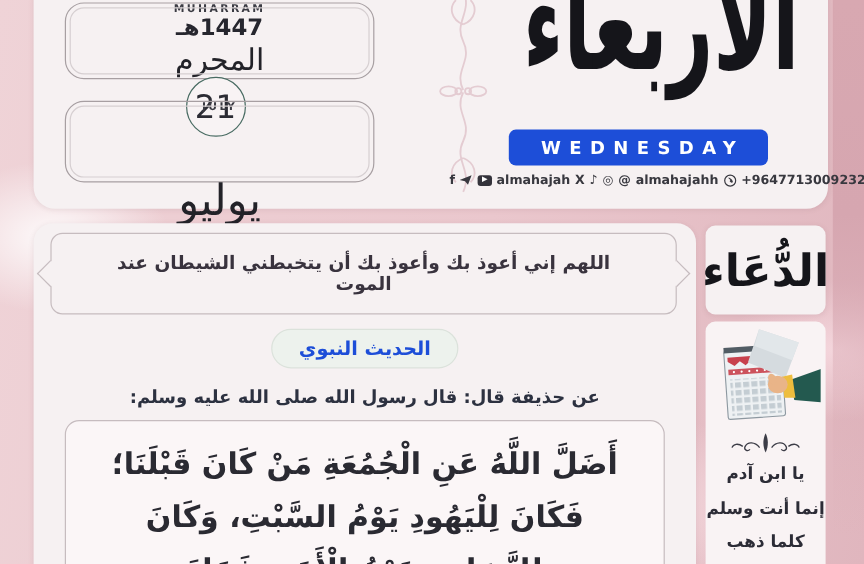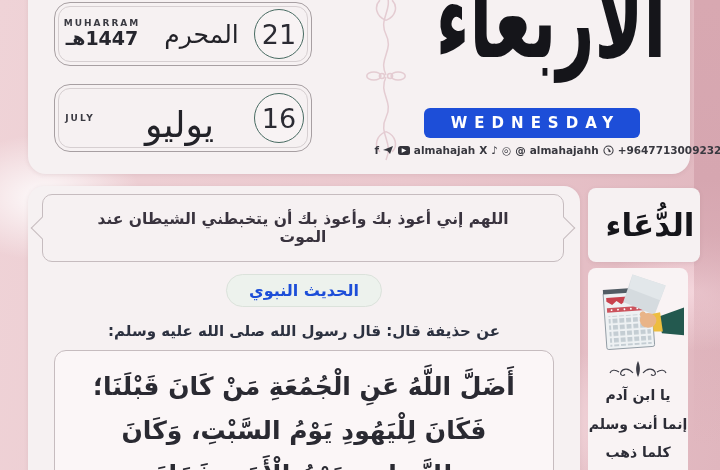--- a/index.html
+++ b/index.html
@@ -13,21 +13,21 @@
       radial-gradient(130px 85px at 97% 62%, rgba(248,220,226,.85), transparent 70%),
       linear-gradient(100deg,#efd3d7 0%,#eac7cd 55%,#e0b6be 100%);
   }
   .rose-band{position:absolute;right:0;top:0;width:26px;height:100%;
     background:linear-gradient(180deg,#d8a8b1 0%,#d6a6b0 38%,rgba(214,166,176,.25) 70%,rgba(214,166,176,0) 95%);}
   .panel{background:#f6f1f2;box-shadow:0 1px 4px rgba(120,80,90,.12);}
   .top-panel{position:absolute;left:28px;top:-18px;width:662px;height:192px;border-radius:18px;}
   .main-panel{position:absolute;left:28px;top:186px;width:552px;height:300px;border-radius:16px;}
 
   
-  .capsule{position:absolute;left:26px;border:1px solid #a79fa2;border-radius:16px;display:flex;align-items:center;}
+  .capsule{position:absolute;left:26px;border:1px solid #a79fa2;border-radius:16px;display:flex;align-items:center;flex-direction:column;}
   .capsule::after{content:"";position:absolute;inset:3px;border:1px solid #d6cfd1;border-radius:12px;pointer-events:none;}
   .capsule.hijri{top:20px;width:256px;height:62px;}
   .capsule.greg{top:102px;width:256px;height:66px;gap:40px;}
   .cap-left{width:94px;text-align:center;line-height:1.15;}
   .cap-month-en{font-size:9px;font-weight:700;letter-spacing:2px;color:#3a3a42;}
   .cap-year{font-size:19px;font-weight:700;color:#26262e;direction:rtl;}
   .cap-mid{flex:1;text-align:center;color:#222228;direction:rtl;}
   .cap-mid.h{font-size:25px;}
   .cap-mid.g{font-size:36px;margin-top:12px;}
   .cap-day{width:48px;height:48px;margin-right:7px;border:1.6px solid #486b62;border-radius:50%;
@@ -48,21 +48,21 @@
 
   
   .dua-frame{position:absolute;left:14px;top:8px;width:522px;height:68px;border:1px solid #c6bcbf;border-radius:10px;
     display:flex;align-items:center;justify-content:center;padding:15px 36px;box-sizing:border-box;}
   .dua-frame::before{content:"";position:absolute;left:-9px;top:50%;width:15px;height:15px;background:#f6f1f2;
     border-left:1px solid #c6bcbf;border-bottom:1px solid #c6bcbf;transform:translateY(-50%) rotate(45deg);}
   .dua-frame::after{content:"";position:absolute;right:-9px;top:50%;width:15px;height:15px;background:#f6f1f2;
     border-right:1px solid #c6bcbf;border-top:1px solid #c6bcbf;transform:translateY(-50%) rotate(45deg);}
   .dua-text{font-size:15.5px;font-weight:700;color:#39333e;direction:rtl;text-align:center;}
   .dua-title-box{position:absolute;left:588px;top:188px;width:100px;height:74px;border-radius:8px;
-    display:flex;align-items:center;justify-content:center;font-size:31px;font-weight:700;color:#15151a;direction:rtl;padding-left:12px;}
+    display:flex;align-items:center;justify-content:center;font-size:37px;font-weight:700;color:#15151a;direction:rtl;}
 
   
   .hadith-badge{position:absolute;left:50%;transform:translateX(-50%);top:88px;background:#edf2ed;border:1px solid #dbe2db;
     border-radius:18px;padding:6px 22px;font-size:16px;font-weight:700;color:#1d4ed8;direction:rtl;white-space:nowrap;}
   .narrator{position:absolute;left:0;top:136px;width:100%;text-align:center;font-size:15px;font-weight:700;color:#2c3140;direction:rtl;}
   .hadith-box{position:absolute;left:26px;top:164px;width:500px;height:140px;background:#fbf6f7;border:1px solid #c6bcbf;
     border-radius:12px;box-sizing:border-box;padding:14px 20px 0;font-size:25px;font-weight:700;color:#2a2a32;
     line-height:1.75;text-align:center;direction:rtl;overflow:hidden;}
 
   

